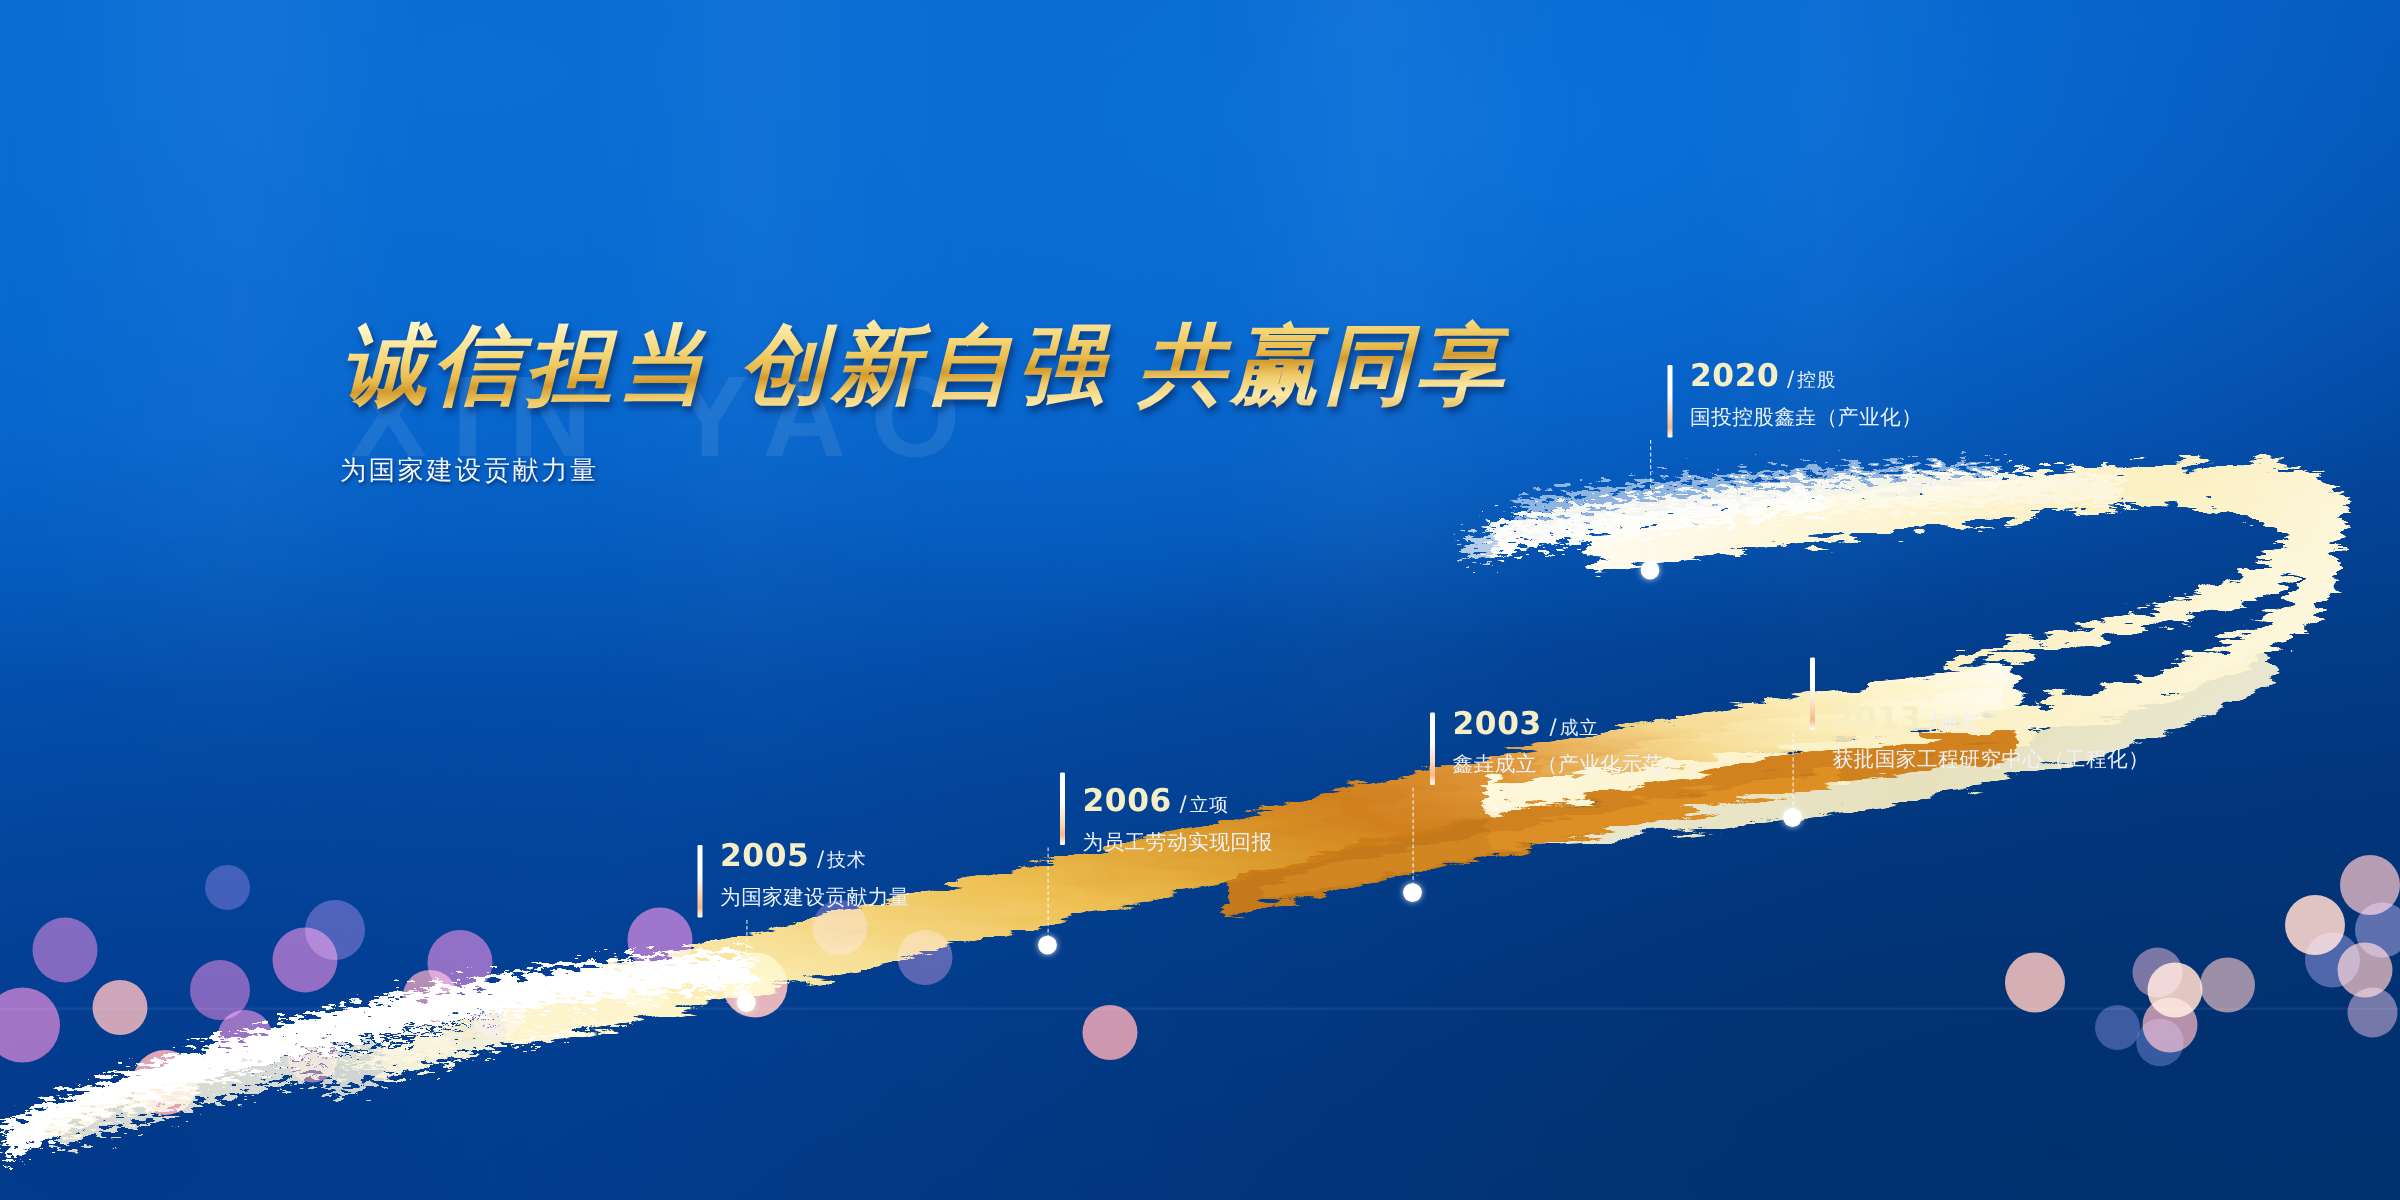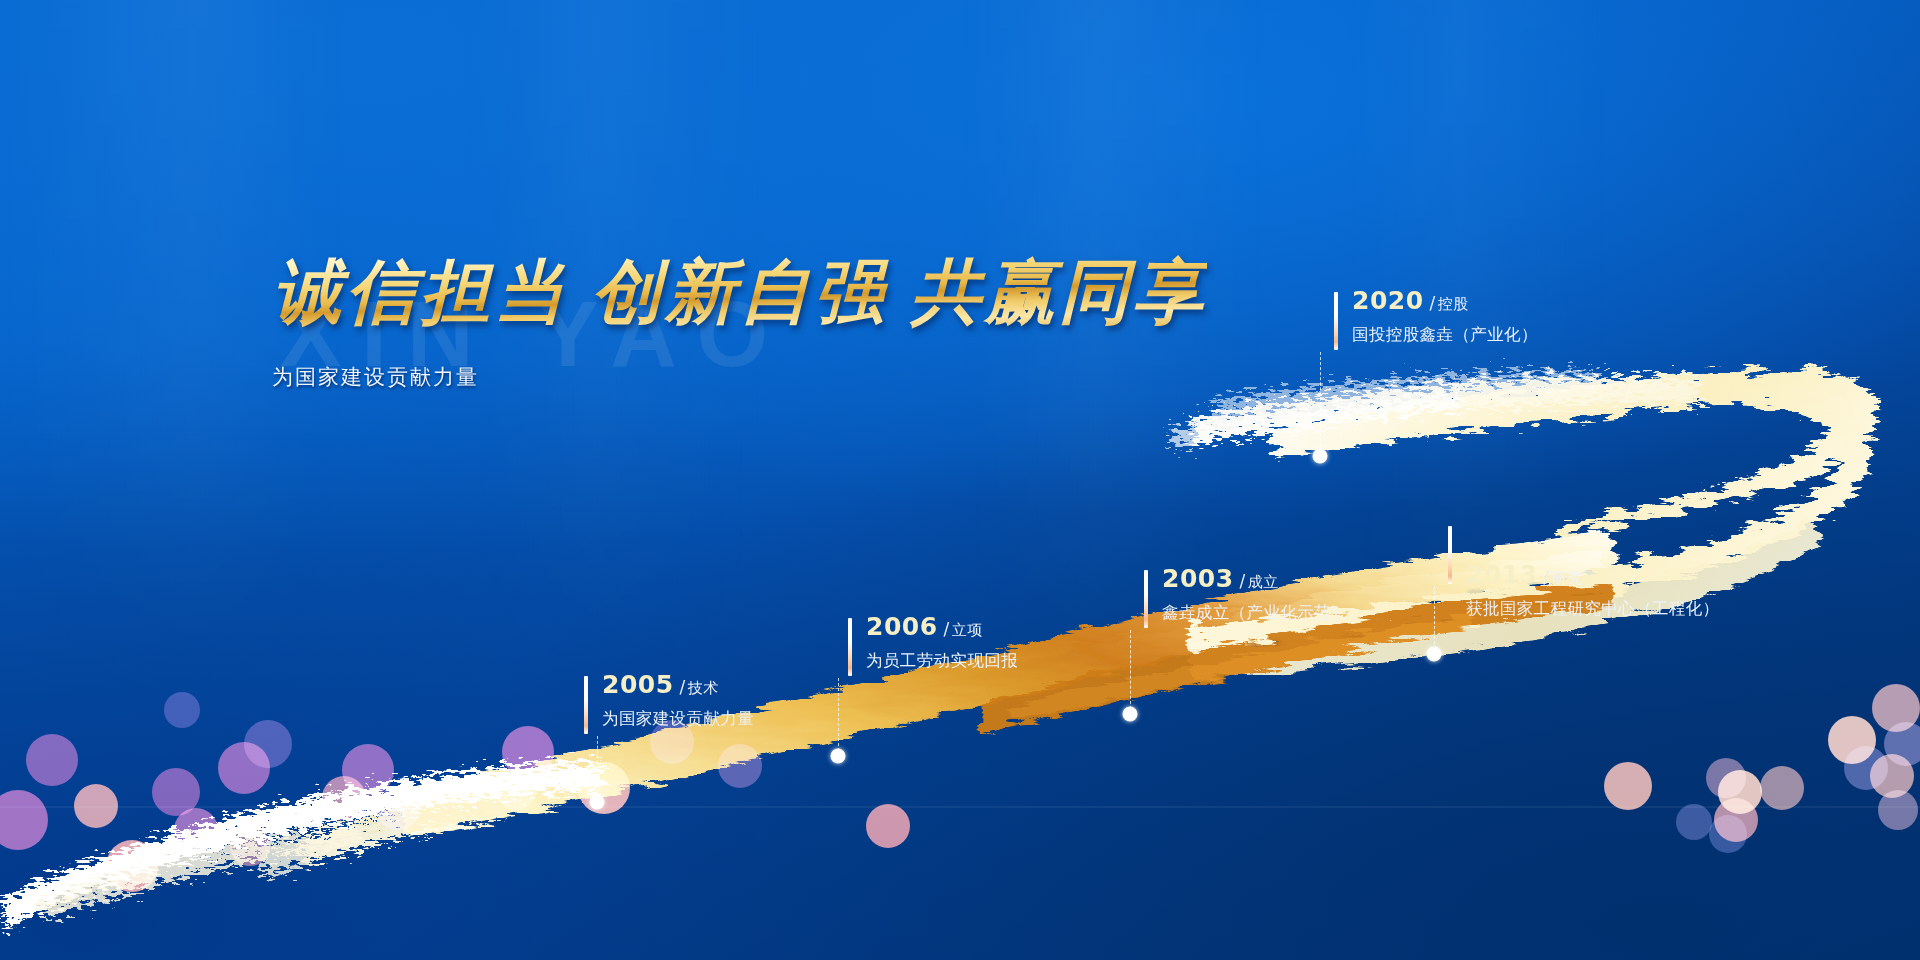--- a/index.html
+++ b/index.html
@@ -246,32 +246,32 @@
 
   <div class="headline-wrap">
     <div class="watermark">XIN YAO</div>
     <div class="headline">诚信担当 创新自强 共赢同享</div>
     <div class="subline">
       <div>为国家建设贡献力量</div>
     </div>
   </div>
 
   <div id="timeline-layer">
-      <div class="tl-item" style="left: 584px; top: 672px;">
+      <div class="tl-item" style="left: 558px; top: 672px;">
         <div class="tl-bar"></div>
         <div style="margin-left: 18px;">
           <div class="tl-year"><span>2005</span><span class="slash">/</span><span class="kind">技术</span></div>
           <div class="tl-desc">为国家建设贡献力量</div>
         </div>
       </div>
       <div class="tl-lead" style="left: 597px; top: 736px; height: 66px;"></div>
       <div class="tl-dot" style="left: 597px; top: 802px;"></div>
       <div class="tl-item" style="left: 848px; top: 614px;">
         <div class="tl-bar"></div>
-        <div style="margin-left: 18px;">
+        <div style="margin-left: 18px; margin-top: 14px;">
           <div class="tl-year"><span>2006</span><span class="slash">/</span><span class="kind">立项</span></div>
           <div class="tl-desc">为员工劳动实现回报</div>
         </div>
       </div>
       <div class="tl-lead" style="left: 838px; top: 678px; height: 78px;"></div>
       <div class="tl-dot" style="left: 838px; top: 756px;"></div>
       <div class="tl-item" style="left: 1144px; top: 566px;">
         <div class="tl-bar"></div>
         <div style="margin-left: 18px;">
           <div class="tl-year"><span>2003</span><span class="slash">/</span><span class="kind">成立</span></div>

